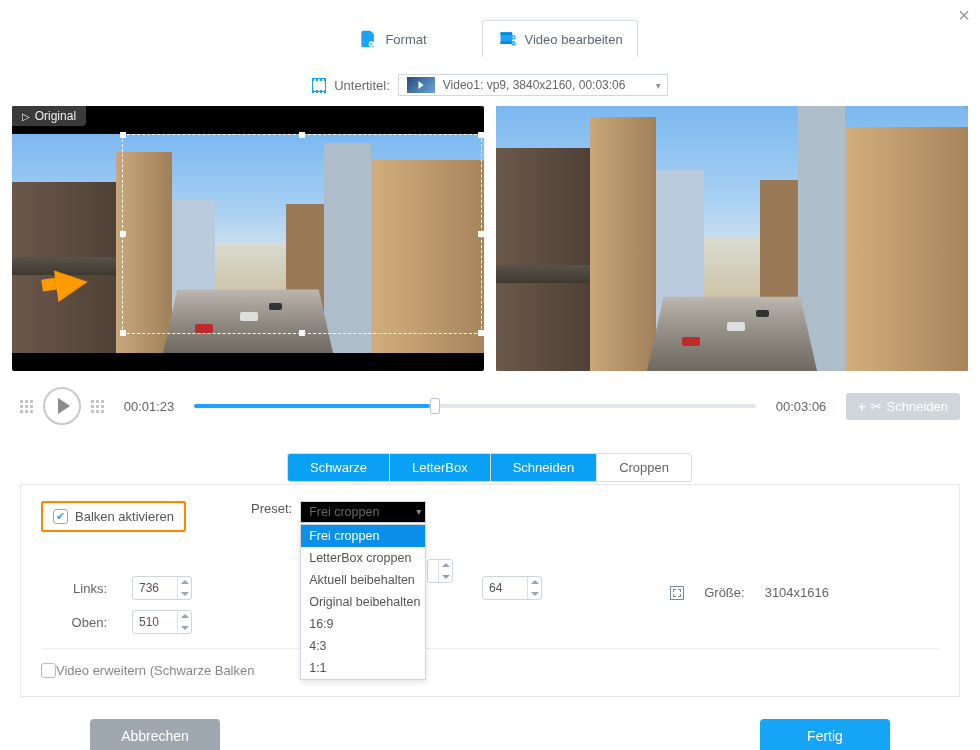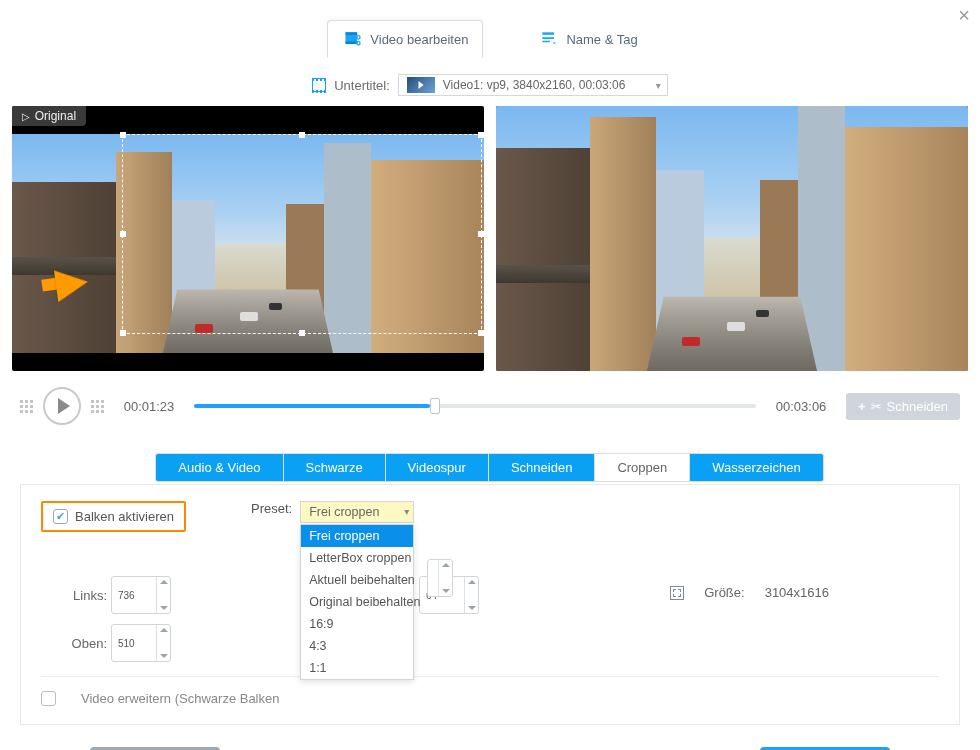--- a/index.html
+++ b/index.html
@@ -61,77 +61,77 @@
 .sub-tab { padding:6px 22px; font-size:13px; border:1px solid #ddd; margin-left:-1px; background:#0aa0f4; color:#fff; }
 .sub-tab:first-child{border-radius:3px 0 0 3px}
 .sub-tab:last-child{border-radius:0 3px 3px 0}
 .sub-tab.active { background:#fff; color:#666; }
 
 
 .crop-panel { margin:0 20px 14px; border:1px solid #e6e9ec; padding:16px 20px 18px; position:relative; }
 .activate-wrap { display:inline-flex; align-items:center; gap:7px; border:2px solid #ff8700; padding:6px 10px; border-radius:2px; }
 .chk { width:15px; height:15px; border:1px solid #9aa8b4; border-radius:3px; display:flex; align-items:center; justify-content:center; color:#4a9de2; font-size:11px; }
 .preset-row { display:flex; align-items:flex-start; gap:8px; position:absolute; left:230px; top:16px; }
-.dd { width:114px; border:1px solid #cfd6dc; font-size:12.5px; background:#fef9c3; position:relative; }
+.dd { width:126px; border:1px solid #cfd6dc; font-size:12.5px; background:#000000; position:relative; }
 .dd-head { padding:3px 18px 3px 8px; position:relative; color:#666; }
 .dd-head .dcaret{ position:absolute; right:4px; top:4px; font-size:10px; color:#888; }
 .dd-list { position:absolute; top:22px; left:-1px; right:-1px; border:1px solid #cfd6dc; background:#fff; box-shadow:0 2px 6px rgba(0,0,0,.12); z-index:5; }
 .dd-item { padding:4px 8px; color:#555; white-space:nowrap; }
 .dd-item.sel { background:#0a90ea; color:#fff; }
 
 .pos-block { margin-top:44px; margin-left:22px; }
 .pos-title { color:#777; margin-bottom:10px; }
-.row { display:flex; align-items:center; gap:4px; margin-bottom:10px; }
+.row { display:flex; align-items:center; gap:25px; margin-bottom:10px; }
 .lbl { width:44px; text-align:right; color:#666; }
-.spin { width:60px; height:38px; border:1px solid #cfd5db; border-radius:3px; display:flex; align-items:center; padding:0 16px 0 6px; position:relative; font-size:10px; color:#555; background:#fff; }
+.spin { width:60px; height:24px; border:1px solid #cfd5db; border-radius:3px; display:flex; align-items:center; padding:0 16px 0 6px; position:relative; font-size:12px; color:#555; background:#fff; }
 .spin .sbtn { position:absolute; right:0; top:0; bottom:0; width:14px; border-left:1px solid #dbe0e5; }
 .spin .sbtn::before,.spin .sbtn::after{content:'';position:absolute;left:3px;border-left:4px solid transparent;border-right:4px solid transparent;}
 .spin .sbtn::before{top:3px;border-bottom:4px solid #98a4ae;}
 .spin .sbtn::after{bottom:3px;border-top:4px solid #98a4ae;}
 .size-block { position:absolute; right:130px; top:100px; display:flex; align-items:center; gap:20px; color:#666; }
 .size-icon{ width:14px; height:14px; border:1.5px solid #7e8a94; position:relative; }
 .size-icon::after{content:'';position:absolute;inset:2px;border:1px dashed #7e8a94;}
 .w64 { width:60px; }
 
-.expand-row { margin-top:14px; display:flex; align-items:center; gap:25px; color:#888; border-top:1px solid #eceff2; padding-top:14px; }
+.expand-row { margin-top:14px; display:flex; align-items:center; gap:0; color:#888; border-top:1px solid #eceff2; padding-top:14px; }
 .chk2{ width:15px;height:15px;border:1px solid #b5bec6; border-radius:3px; }
 
 
 .bottom-btns { display:flex; justify-content:space-between; padding:8px 90px 20px; }
 .btn { width:130px; height:34px; border-radius:4px; display:flex; align-items:center; justify-content:center; font-size:14px; }
 .btn-cancel { background:#9fa8b0; color:#fff; }
 .btn-done { background:#17a5f8; color:#fff; }
 
 .film-ic{width:14px;height:14px;border:1.5px solid #18a3f5;position:relative;display:inline-block;}
 .film-ic::before,.film-ic::after{content:'';position:absolute;left:-1.5px;right:-1.5px;height:3px;background:repeating-linear-gradient(90deg,#18a3f5 0 2px,transparent 2px 4px);}
 .film-ic::before{top:-1.5px}.film-ic::after{bottom:-1.5px}
 </style>
 </head>
 <body>
 
 <div class="window-close">×</div>
 
 <div class="top-tabs">
+  <div class="top-tab">
+    <svg class="ticon" viewBox="0 0 24 24">
+        <path d="M6 2h9l4 4v14a2 2 0 0 1-2 2H6a2 2 0 0 1-2-2V4a2 2 0 0 1 2-2z" fill="#1ba4f6"></path>
+        <circle cx="16" cy="18" r="3.2" fill="#fff"></circle>
+        <circle cx="16" cy="18" r="1.2" fill="#1ba4f6"></circle>
+      </svg>
+    <span>Format</span>
+  </div>
   <div class="top-tab active">
     <svg class="ticon" viewBox="0 0 24 24">
         <rect x="3" y="4" width="14" height="14" rx="1" fill="#1ba4f6"></rect>
         <rect x="3" y="4" width="14" height="3" fill="#0b84d6"></rect>
         <rect x="3" y="15" width="14" height="3" fill="#0b84d6"></rect>
         <circle cx="18.5" cy="17" r="2" fill="none" stroke="#1ba4f6" stroke-width="1.5"></circle>
         <circle cx="18.5" cy="10" r="2" fill="none" stroke="#1ba4f6" stroke-width="1.5"></circle>
       </svg>
     <span>Video bearbeiten</span>
-  </div>
-  <div class="top-tab">
-    <svg class="ticon" viewBox="0 0 24 24">
-        <path d="M4 4h14v3H4z" fill="#1ba4f6"></path>
-        <path d="M4 10h14v2H4zM4 14h9v2H4z" fill="#1ba4f6"></path>
-        <path d="M16 13l4 4-3 1 1-3z" fill="#1ba4f6"></path>
-      </svg>
-    <span>Name &amp; Tag</span>
   </div>
 </div>
 
 <div class="video-track">
   <span class="film-ic"></span>
   <span>Untertitel:</span>
   <div class="track-select">
     <span class="thumb"></span>
     <span>Video1: vp9, 3840x2160, 00:03:06</span>
     <span class="caret">▾</span>
@@ -228,26 +228,24 @@
     </div>
   <div class="time">00:03:06</div>
   <div class="cut-btn">
       <span class="plus">+</span>
       <span>✂</span>
       <span>Schneiden</span>
     </div>
 </div>
 
 <div class="sub-tabs">
-  <div class="sub-tab">Audio &amp; Video</div>
   <div class="sub-tab">Schwarze</div>
-  <div class="sub-tab">Videospur</div>
+  <div class="sub-tab">LetterBox</div>
   <div class="sub-tab">Schneiden</div>
   <div class="sub-tab active">Croppen</div>
-  <div class="sub-tab">Wasserzeichen</div>
 </div>
 
 <div class="crop-panel">
   <div class="activate-wrap">
     <div class="chk">✔</div>
     <span>Balken aktivieren</span>
   </div>
 
   <div class="preset-row">
     <span>Preset:</span>

